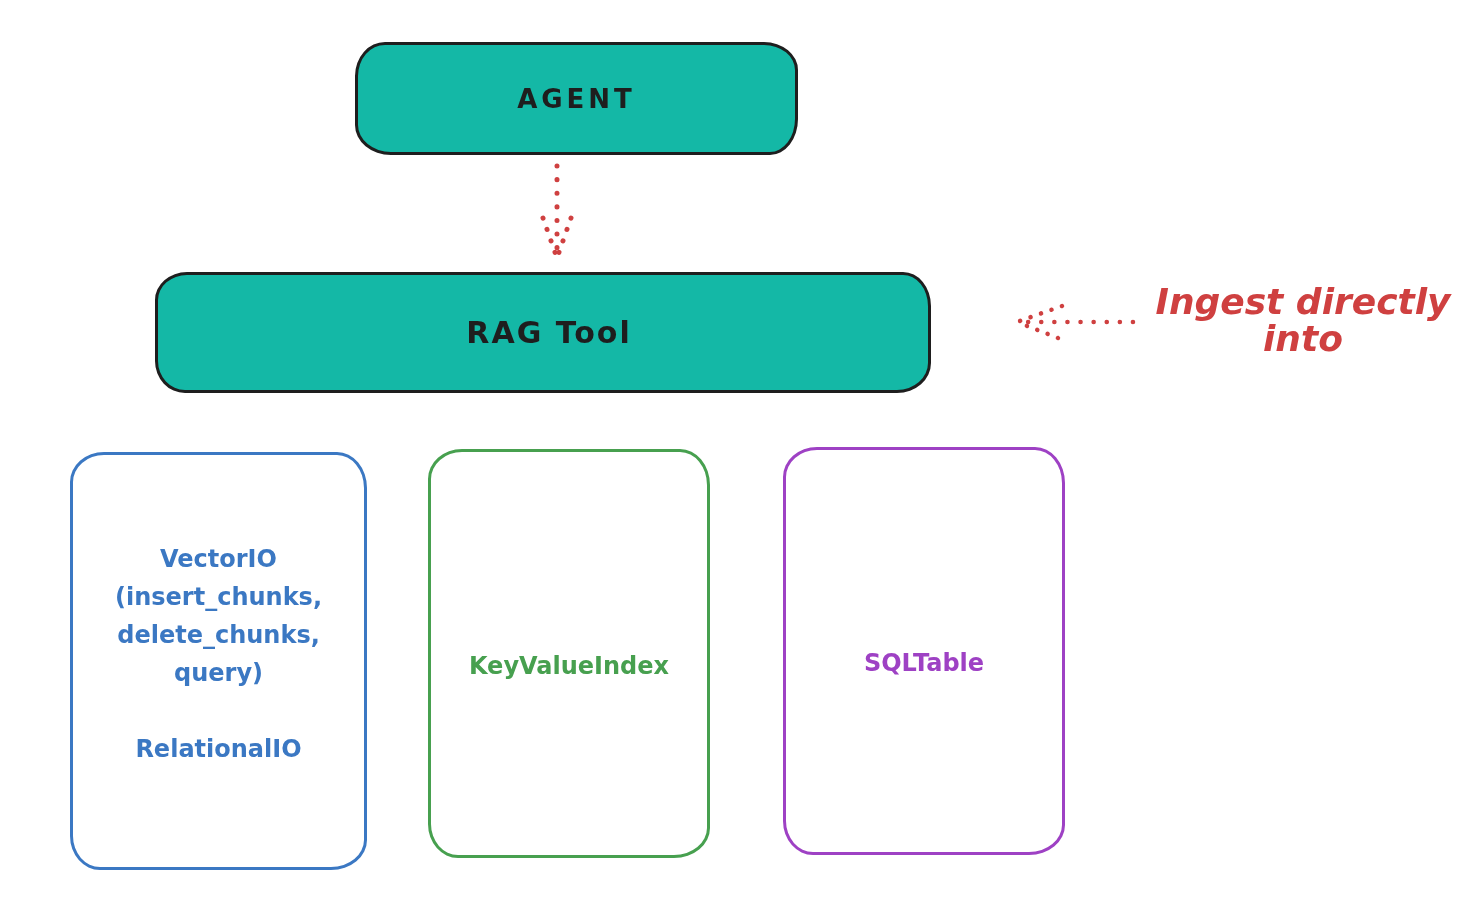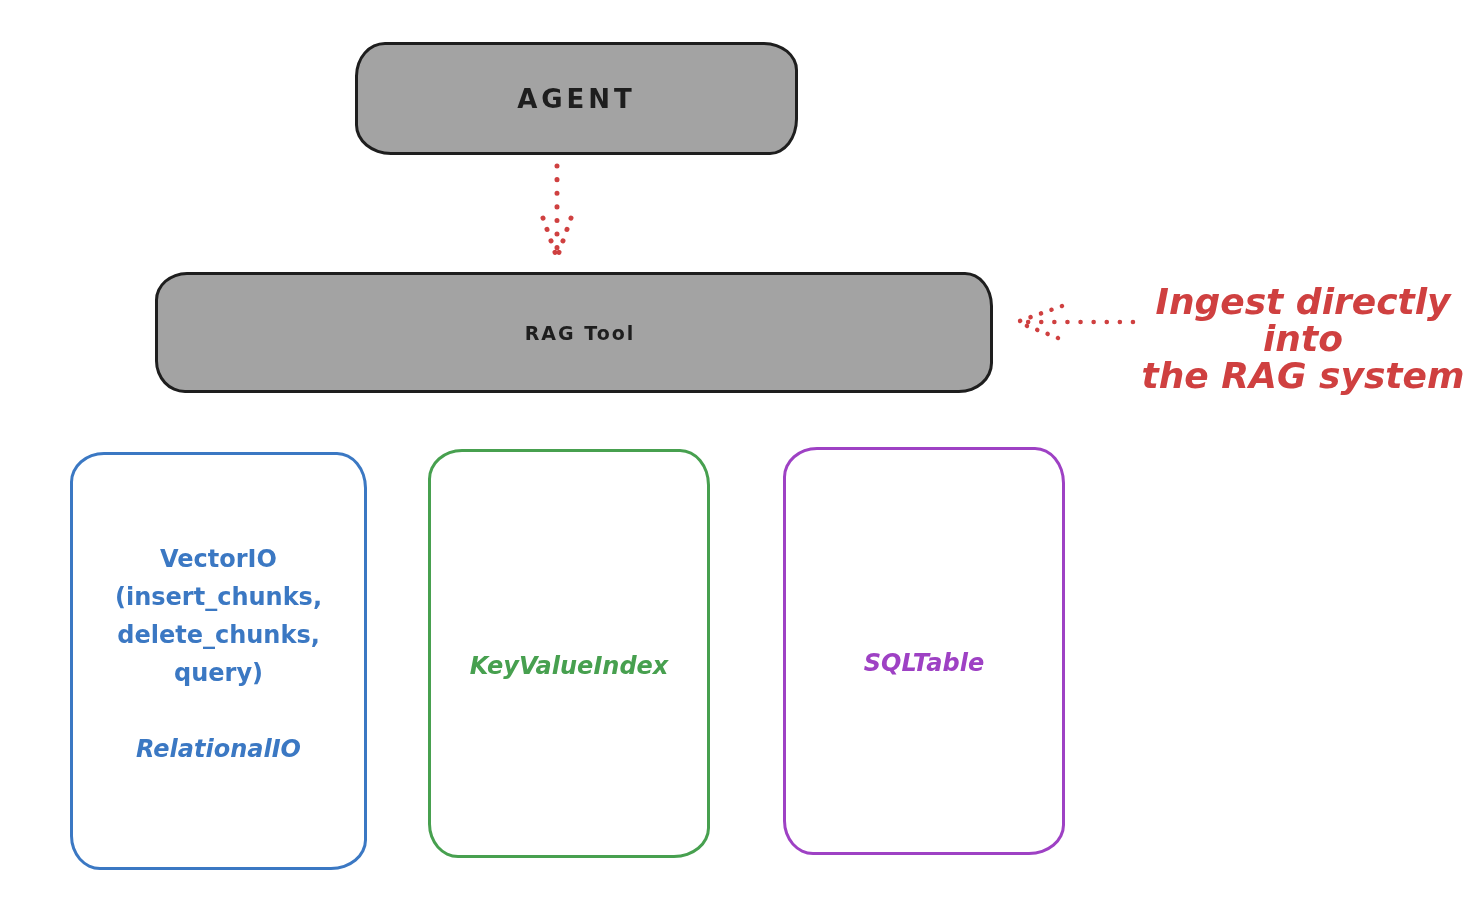--- a/index.html
+++ b/index.html
@@ -8,37 +8,37 @@
     width: 1484px;
     height: 910px;
     background: #ffffff;
     font-family: "DejaVu Sans", sans-serif;
     overflow: hidden;
   }
   .node {
     position: absolute;
     border: 3.5px solid var(--c, #1e1e1e);
     color: var(--c, #1e1e1e);
-    background: #a3a3a3;
+    background: #14b8a6;
     display: flex;
     align-items: center;
     justify-content: center;
     text-align: center;
     font-weight: bold;
     box-sizing: border-box;
   }
   .node-agent {
     left: 355px; top: 42px; width: 443px; height: 113px;
     border-radius: 30px 34px 28px 36px / 34px 28px 36px 30px;
     font-size: 26px; letter-spacing: 4px;
   }
   .node-rag {
-    left: 155px; top: 272px; width: 838px; height: 121px;
+    left: 155px; top: 272px; width: 776px; height: 121px;
     border-radius: 32px 28px 34px 30px / 28px 34px 30px 32px;
-    font-size: 19px; letter-spacing: 2px; padding-left: 12px;
+    font-size: 30px; letter-spacing: 2px; padding-left: 12px;
   }
   .arrow { position: absolute; color: var(--c, #cf4040); }
   .arrow-down  { left: 531px; top: 161px; }
   .arrow-left  { left: 1008px; top: 298px; }
   .annotation {
     position: absolute;
     left: 1135px; top: 283px; width: 336px;
     text-align: center;
     color: var(--c, #cf4040);
     font-size: 36px;
@@ -59,21 +59,21 @@
     font-size: 24px;
     font-weight: bold;
     line-height: 38px;
     box-sizing: border-box;
     padding: 0 8px 14px 8px;
   }
   .card-vector     { left: 70px;  top: 452px; width: 297px; height: 418px; }
   .card-keyvalue   { left: 428px; top: 449px; width: 282px; height: 409px; }
   .card-relational { left: 783px; top: 447px; width: 282px; height: 408px; }
   .card .io    { white-space: pre-line; }
-  .card .index { margin-top: 38px; font-style: italic; }
+  .card .index { margin-top: 38px; }
 </style>
 </head>
 <body>
 
 <div class="canvas">
 
   <div class="node node-agent" style="--c: #1e1e1e;">
     <span>AGENT</span>
   </div>
 
@@ -92,21 +92,20 @@
   <div class="arrow arrow-left" style="--c: #cf4040;">
     <svg width="132" height="50" viewBox="0 0 132 50">
       <line x1="125" y1="24" x2="12" y2="24" stroke="currentColor" stroke-width="4.5" stroke-linecap="round" stroke-dasharray="0.1 13"></line>
       <line x1="54" y1="8" x2="9" y2="24" stroke="currentColor" stroke-width="4.5" stroke-linecap="round" stroke-dasharray="0.1 11"></line>
       <line x1="50" y1="40" x2="9" y2="24" stroke="currentColor" stroke-width="4.5" stroke-linecap="round" stroke-dasharray="0.1 11"></line>
     </svg>
   </div>
 
   <div class="annotation" style="--c: #cf4040;">
     <div>Ingest directly into</div>
-    <div>the RAG system</div>
   </div>
 
   <div class="card card-vector" style="--c: #3b78c3;">
     <div class="io">VectorIO
 (insert_chunks,
 delete_chunks,
 query)</div>
     <div class="index">RelationalIO</div>
   </div>
 

